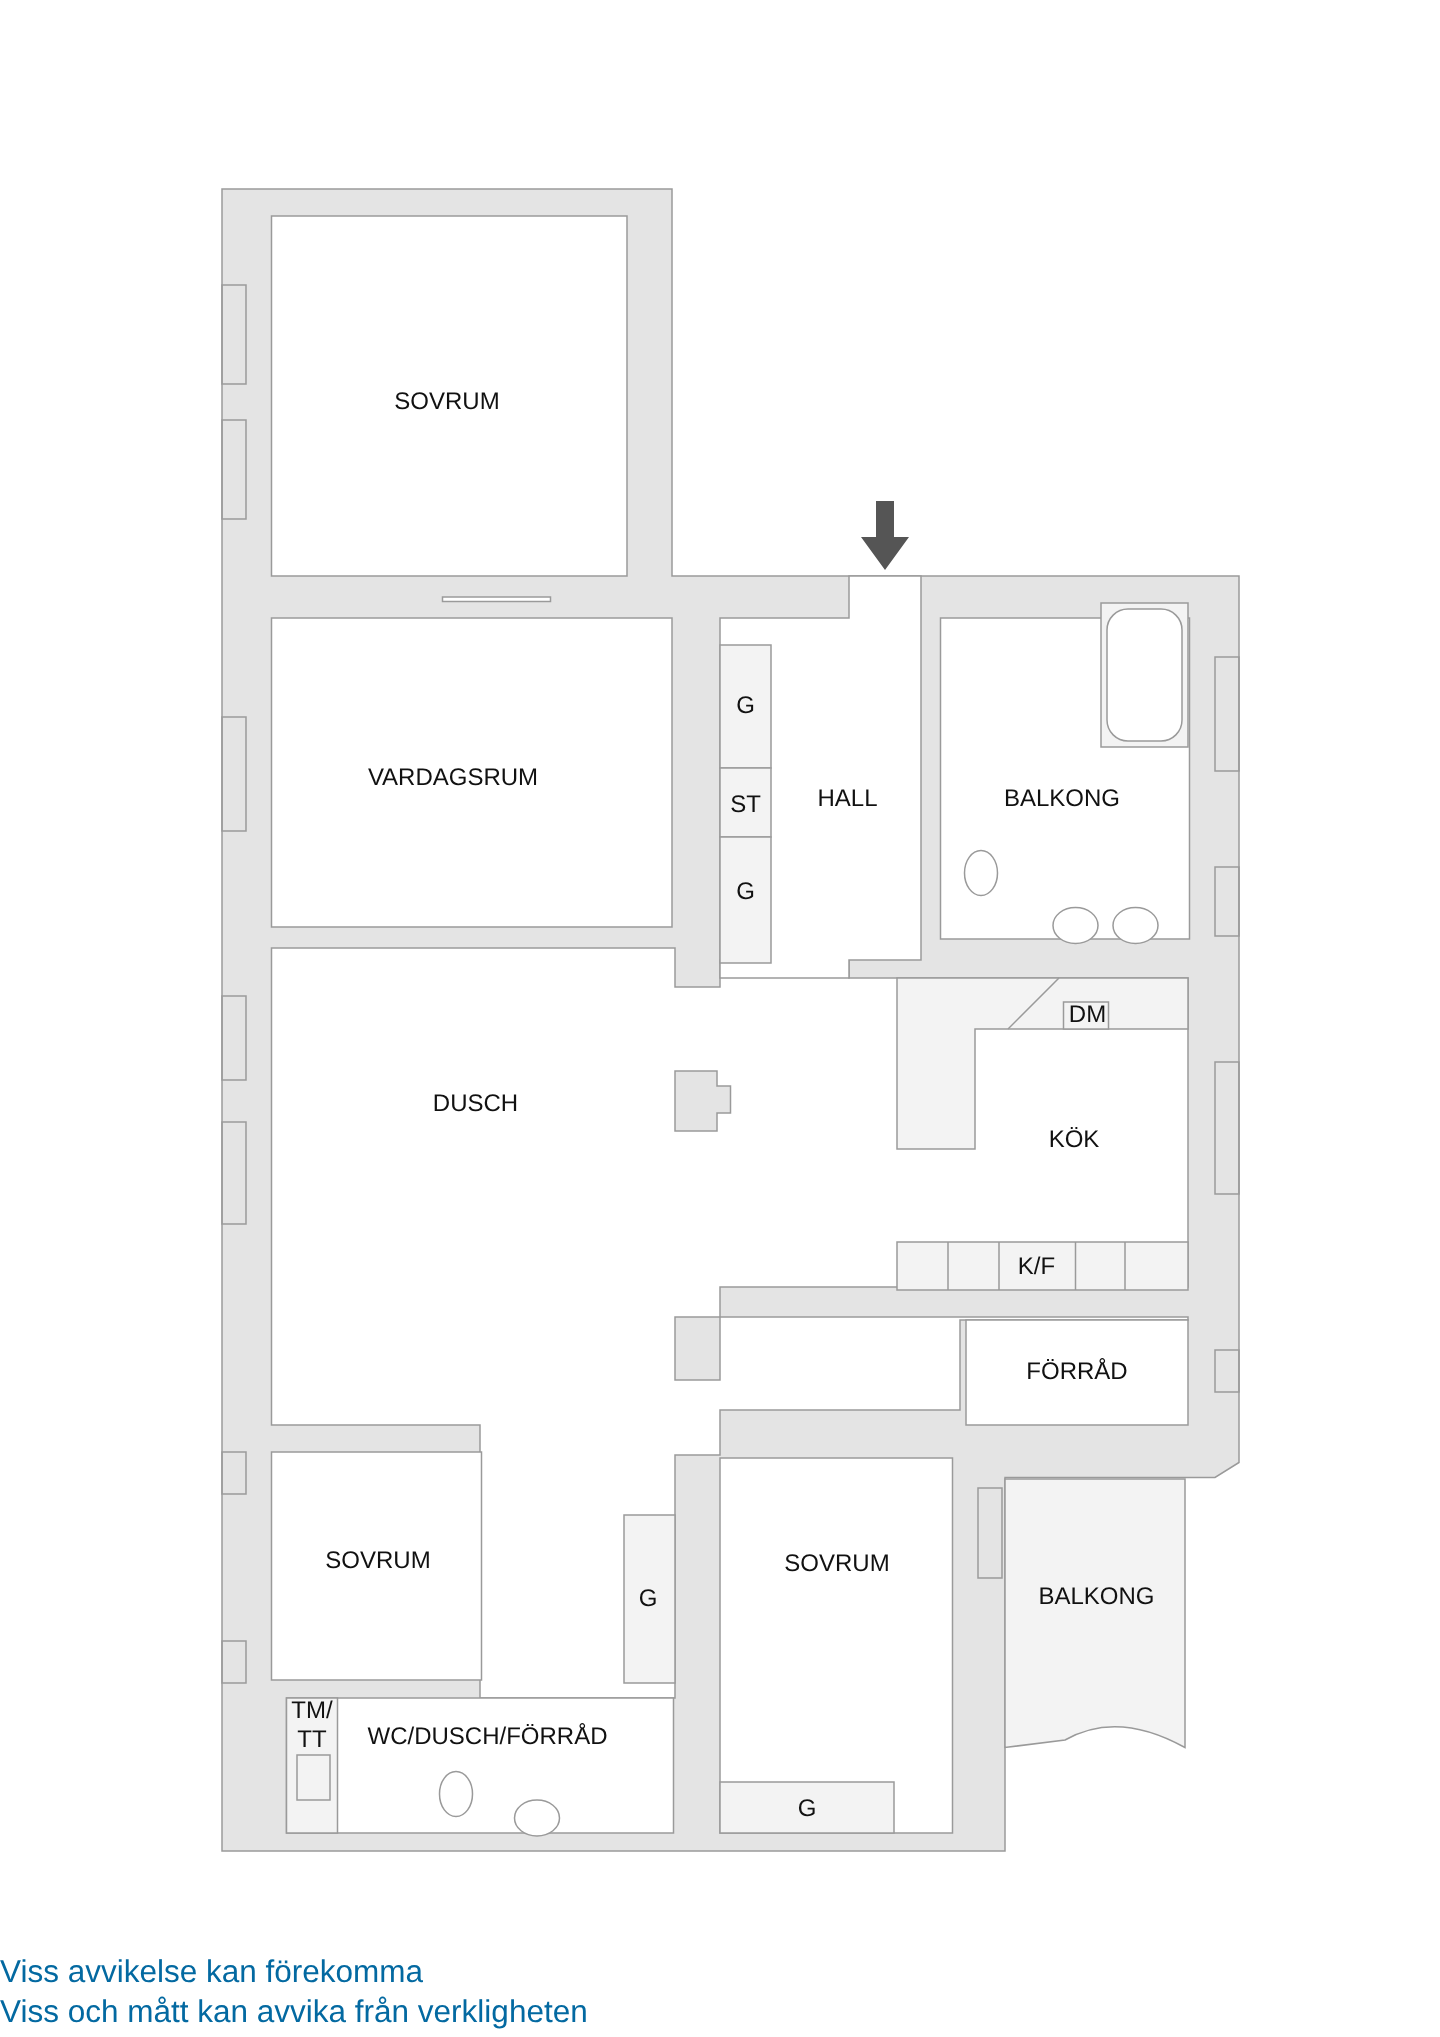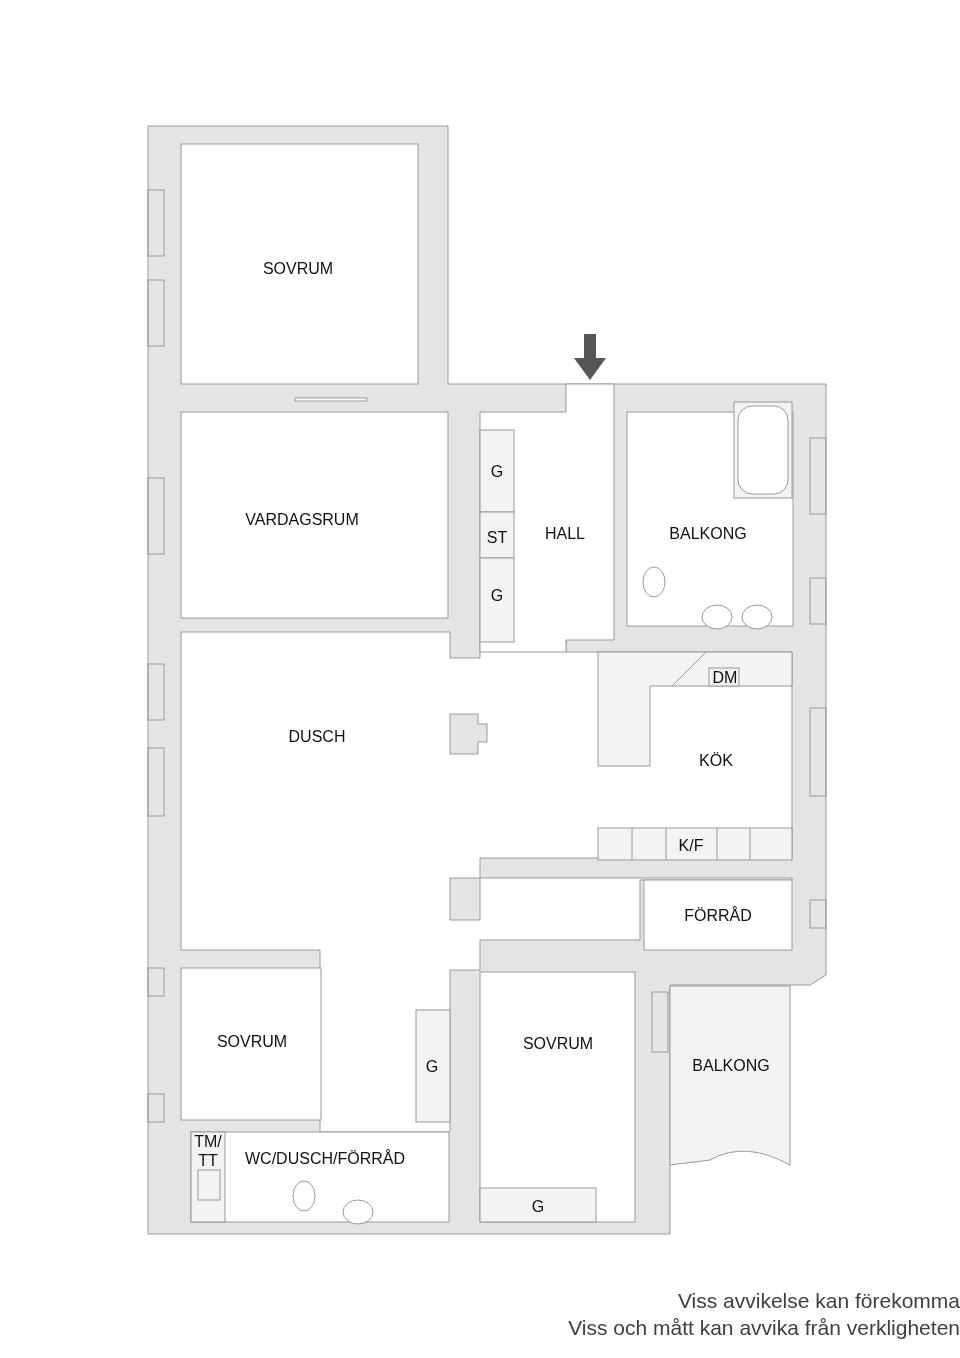--- a/index.html
+++ b/index.html
@@ -3,21 +3,21 @@
 <meta charset="utf-8">
 <style>
   html,body{margin:0;padding:0;background:#fff;}
   body{width:960px;height:1358px;position:relative;overflow:hidden;font-family:"Liberation Sans",sans-serif;}
   svg{position:absolute;left:0;top:0;}
   .w{fill:#e4e4e4;stroke:#9a9a9a;stroke-width:1;}
   .f{fill:#fff;stroke:#9a9a9a;stroke-width:1;}
   .c{fill:#f3f3f3;stroke:#9a9a9a;stroke-width:1;}
   .ln{fill:none;stroke:#9a9a9a;stroke-width:1;}
   .lbl{position:absolute;font-size:16px;color:#111;white-space:nowrap;transform:translate(-50%,-50%);text-align:center;line-height:19px;}
-  .foot{position:absolute;left:0;width:960px;text-align:right;font-size:21px;color:#404040;line-height:26px;}
+  .foot{position:absolute;left:0;width:960px;text-align:left;font-size:21px;color:#0369a1;line-height:26px;margin-top:14px;}
 </style>
 </head>
 <body>
 
 <svg width="960" height="1358">
 
   <path class="w" d="M148,126 H448 V384 H826 V975 L810,985 H670 V1234 H148 Z"></path>
 
   <rect class="f" x="181" y="144" width="237" height="240"></rect>
   <rect class="f" x="181" y="412" width="267" height="206"></rect>

